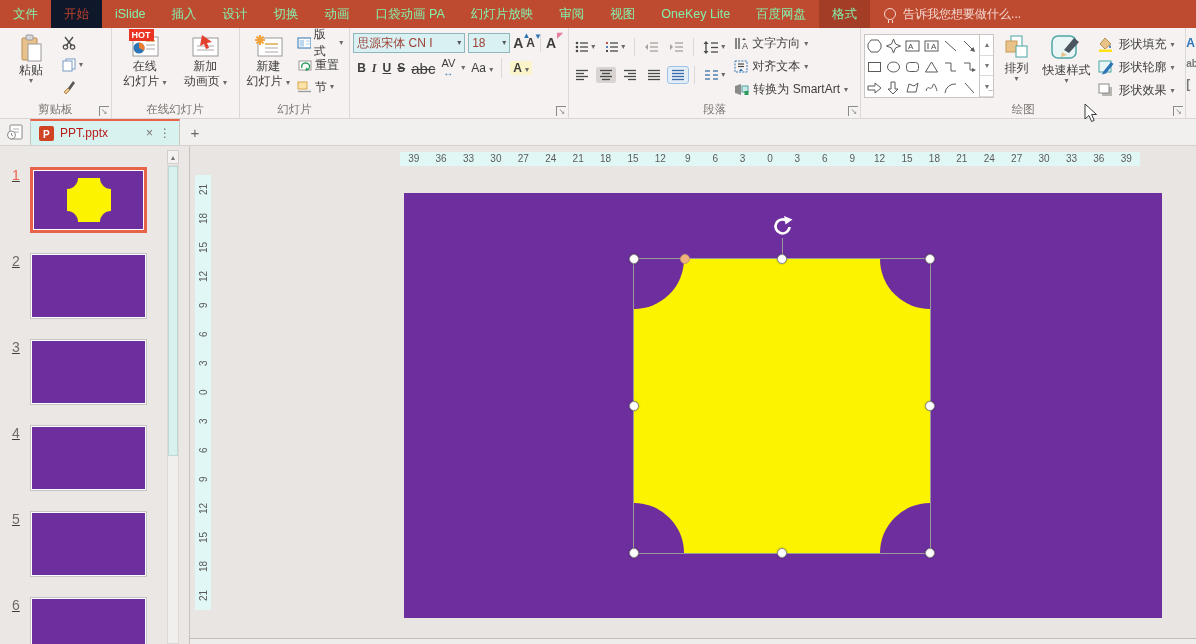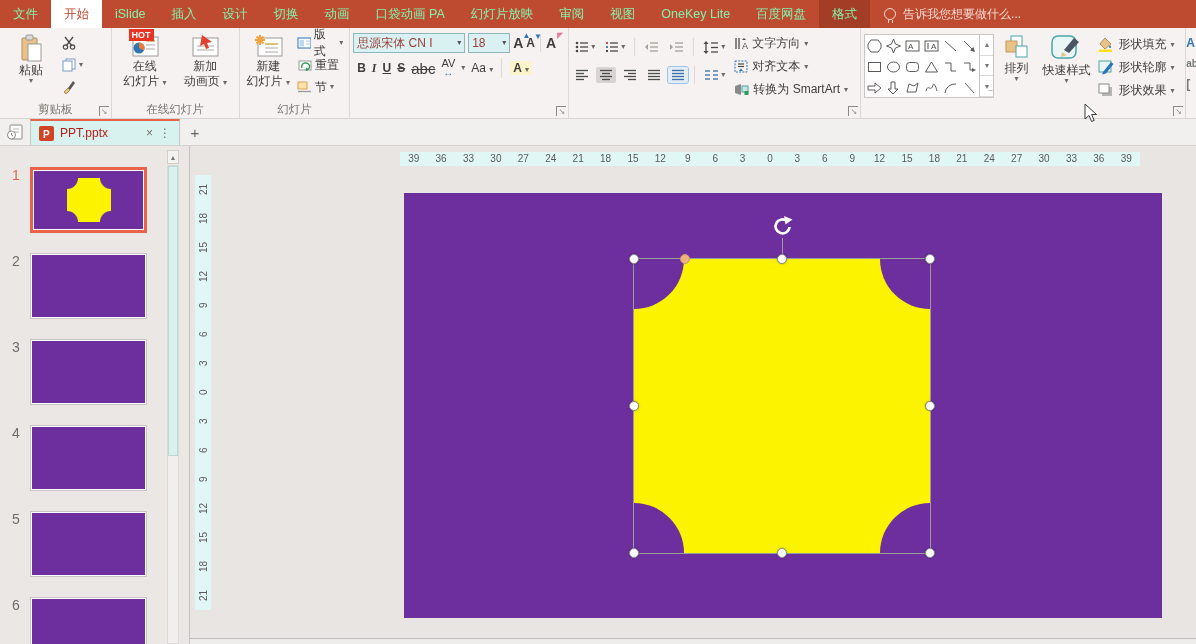--- a/index.html
+++ b/index.html
@@ -4,21 +4,21 @@
 <style>
   * { margin:0; padding:0; box-sizing:border-box; }
   html,body { width:1196px; height:644px; overflow:hidden;
     font-family:"Liberation Sans","DejaVu Sans",sans-serif; font-size:12px; color:#3f3d3b; }
   .app { position:relative; width:1196px; height:644px; background:#F5F2F1; }
 
   
   .menubar { display:flex; height:28px; background:var(--menubar); align-items:stretch; }
   .menu-tabs { display:flex; }
   .menu-tab { padding:0 13px; line-height:28px; color:#86efac; font-size:12.5px; white-space:nowrap; }
-  .menu-tab.active { background:#ffffff; color:#C0432B; }
+  .menu-tab.active { background:#0f172a; color:#C0432B; }
   .menu-tab.contextual { background:var(--menubar-dark); }
   .menu-search { flex:1; display:flex; align-items:center; gap:7px; padding-left:14px; color:#F3D9D2; }
   .bulb { width:12px; height:12px; border:1.4px solid #F3D9D2; border-radius:50%; position:relative; }
   .bulb::after { content:""; position:absolute; left:3px; bottom:-4px; width:3px; height:3px; border-left:1.4px solid #F3D9D2; border-right:1.4px solid #F3D9D2; }
 
   
   .ribbon { display:flex; height:91px; background:#F5F2F1; border-bottom:1px solid #D9D5D3; position:relative; }
   .rgroup { position:relative; border-right:1px solid #DCD8D6; padding:3px 3px 17px 3px; display:flex; align-items:flex-start; }
   .rg-label { position:absolute; bottom:1px; left:0; right:0; text-align:center; font-size:11.5px; color:#7B7672; }
   .launcher { position:absolute; right:2px; bottom:2px; width:10px; height:10px; border-left:1px solid #8a8a8a; border-top:1px solid #8a8a8a; font-size:8px; line-height:10px; text-align:center; color:#8a8a8a; }
@@ -69,21 +69,21 @@
   .hist { width:30px; display:flex; align-items:center; justify-content:center; }
   .doctab { display:flex; align-items:center; gap:6px; width:150px; padding:0 8px;
     background:var(--tab-cyan); border-top:2px solid var(--accent-orange);
     border-left:1px solid #C9C5C3; border-right:1px solid #C9C5C3; }
   .doctab .title { flex:1; color:#b91c1c; }
   .tinybtn { color:#77726e; font-size:12px; }
   .newtab { width:30px; display:flex; align-items:center; justify-content:center; font-size:15px; color:#666; }
 
   
   .main { position:relative; height:498px; display:flex; }
-  .dotted { background-image:radial-gradient(rgba(255,255,255,.8) .8px, transparent .9px); background-size:5px 5px; }
+  .dotted { background-image:radial-gradient(rgba(255,255,255,.8) .8px, transparent .9px); background-size:5px 5px;text-decoration:underline; }
   .thumbpanel { position:relative; width:190px; background:#EAE7E5; border-right:1px solid #C6C2C0; padding:21px 0 0 6px; overflow:hidden; }
   .thumb-row { display:flex; align-items:flex-start; margin-bottom:20px; }
   .thumb-num { width:24px; text-align:left; padding-left:6px; font-size:14px; color:#6f6b68; padding-top:0; }
   .thumb-box { width:117px; height:66px; background:#fff; border:1px solid #C9C5C3; padding:1px; }
   .thumb-row.selected .thumb-box { border:3px solid var(--accent-orange); padding:1px; }
   .thumb-row.selected .thumb-num { color:var(--accent-orange); }
   .thumb-fill { position:relative; width:100%; height:100%; background:var(--slide-purple); }
   .thumb-shape { display:none; }
   .thumb-row.has-shape .thumb-shape { display:block; position:absolute; left:50%; top:50%; transform:translate(-50%,-50%); width:44px; height:44px; background:var(--shape-yellow); }
   .tcorner { position:absolute; width:11px; height:11px; background:var(--slide-purple); }
@@ -430,20 +430,21 @@
         <div class="prbtn">
           <svg width="15" height="13">
               <polygon points="1,3 7,1 7,12 1,10" fill="#8a8a8a"></polygon>
               <rect x="8" y="3" width="6" height="6" fill="#C9E8E5" stroke="#4BA6A6"></rect>
               <rect x="10.5" y="8" width="4" height="4" fill="#2E9B5B" stroke="none"></rect>
             </svg>
           <span>转换为 SmartArt</span>
             <span class="caret">▾</span>
         </div>
       </div>
+      <div class="rg-label"><span>段落</span></div>
       <div class="launcher">↘</div>
     </div>
 
     <div class="rgroup" style="width:329px">
       <div class="gallery">
         <div class="gal-grid">
           <span class="gal-cell">
               <svg width="15" height="14">
                 <polygon class="shp" points="4,1 11,1 14,5 14,9 11,13 4,13 1,9 1,5"></polygon>
               </svg>
@@ -583,20 +584,21 @@
         </div>
         <div class="prbtn">
           <svg width="16" height="15">
             <rect x="4" y="4" width="10" height="9" fill="#B9B5B1"></rect>
             <rect x="1" y="1" width="10" height="9" fill="#fff" stroke="#8a8a8a"></rect>
           </svg>
           <span>形状效果</span>
             <span class="caret">▾</span>
         </div>
       </div>
+      <div class="rg-label"><span>绘图</span></div>
       <div class="launcher">↘</div>
     </div>
 
     <div class="clipped-edit">
       <span>A</span>
       <span style="color:#777;font-size:10px">ab</span>
       <span style="color:#777">[</span>
     </div>
 
     <div class="cursor">

